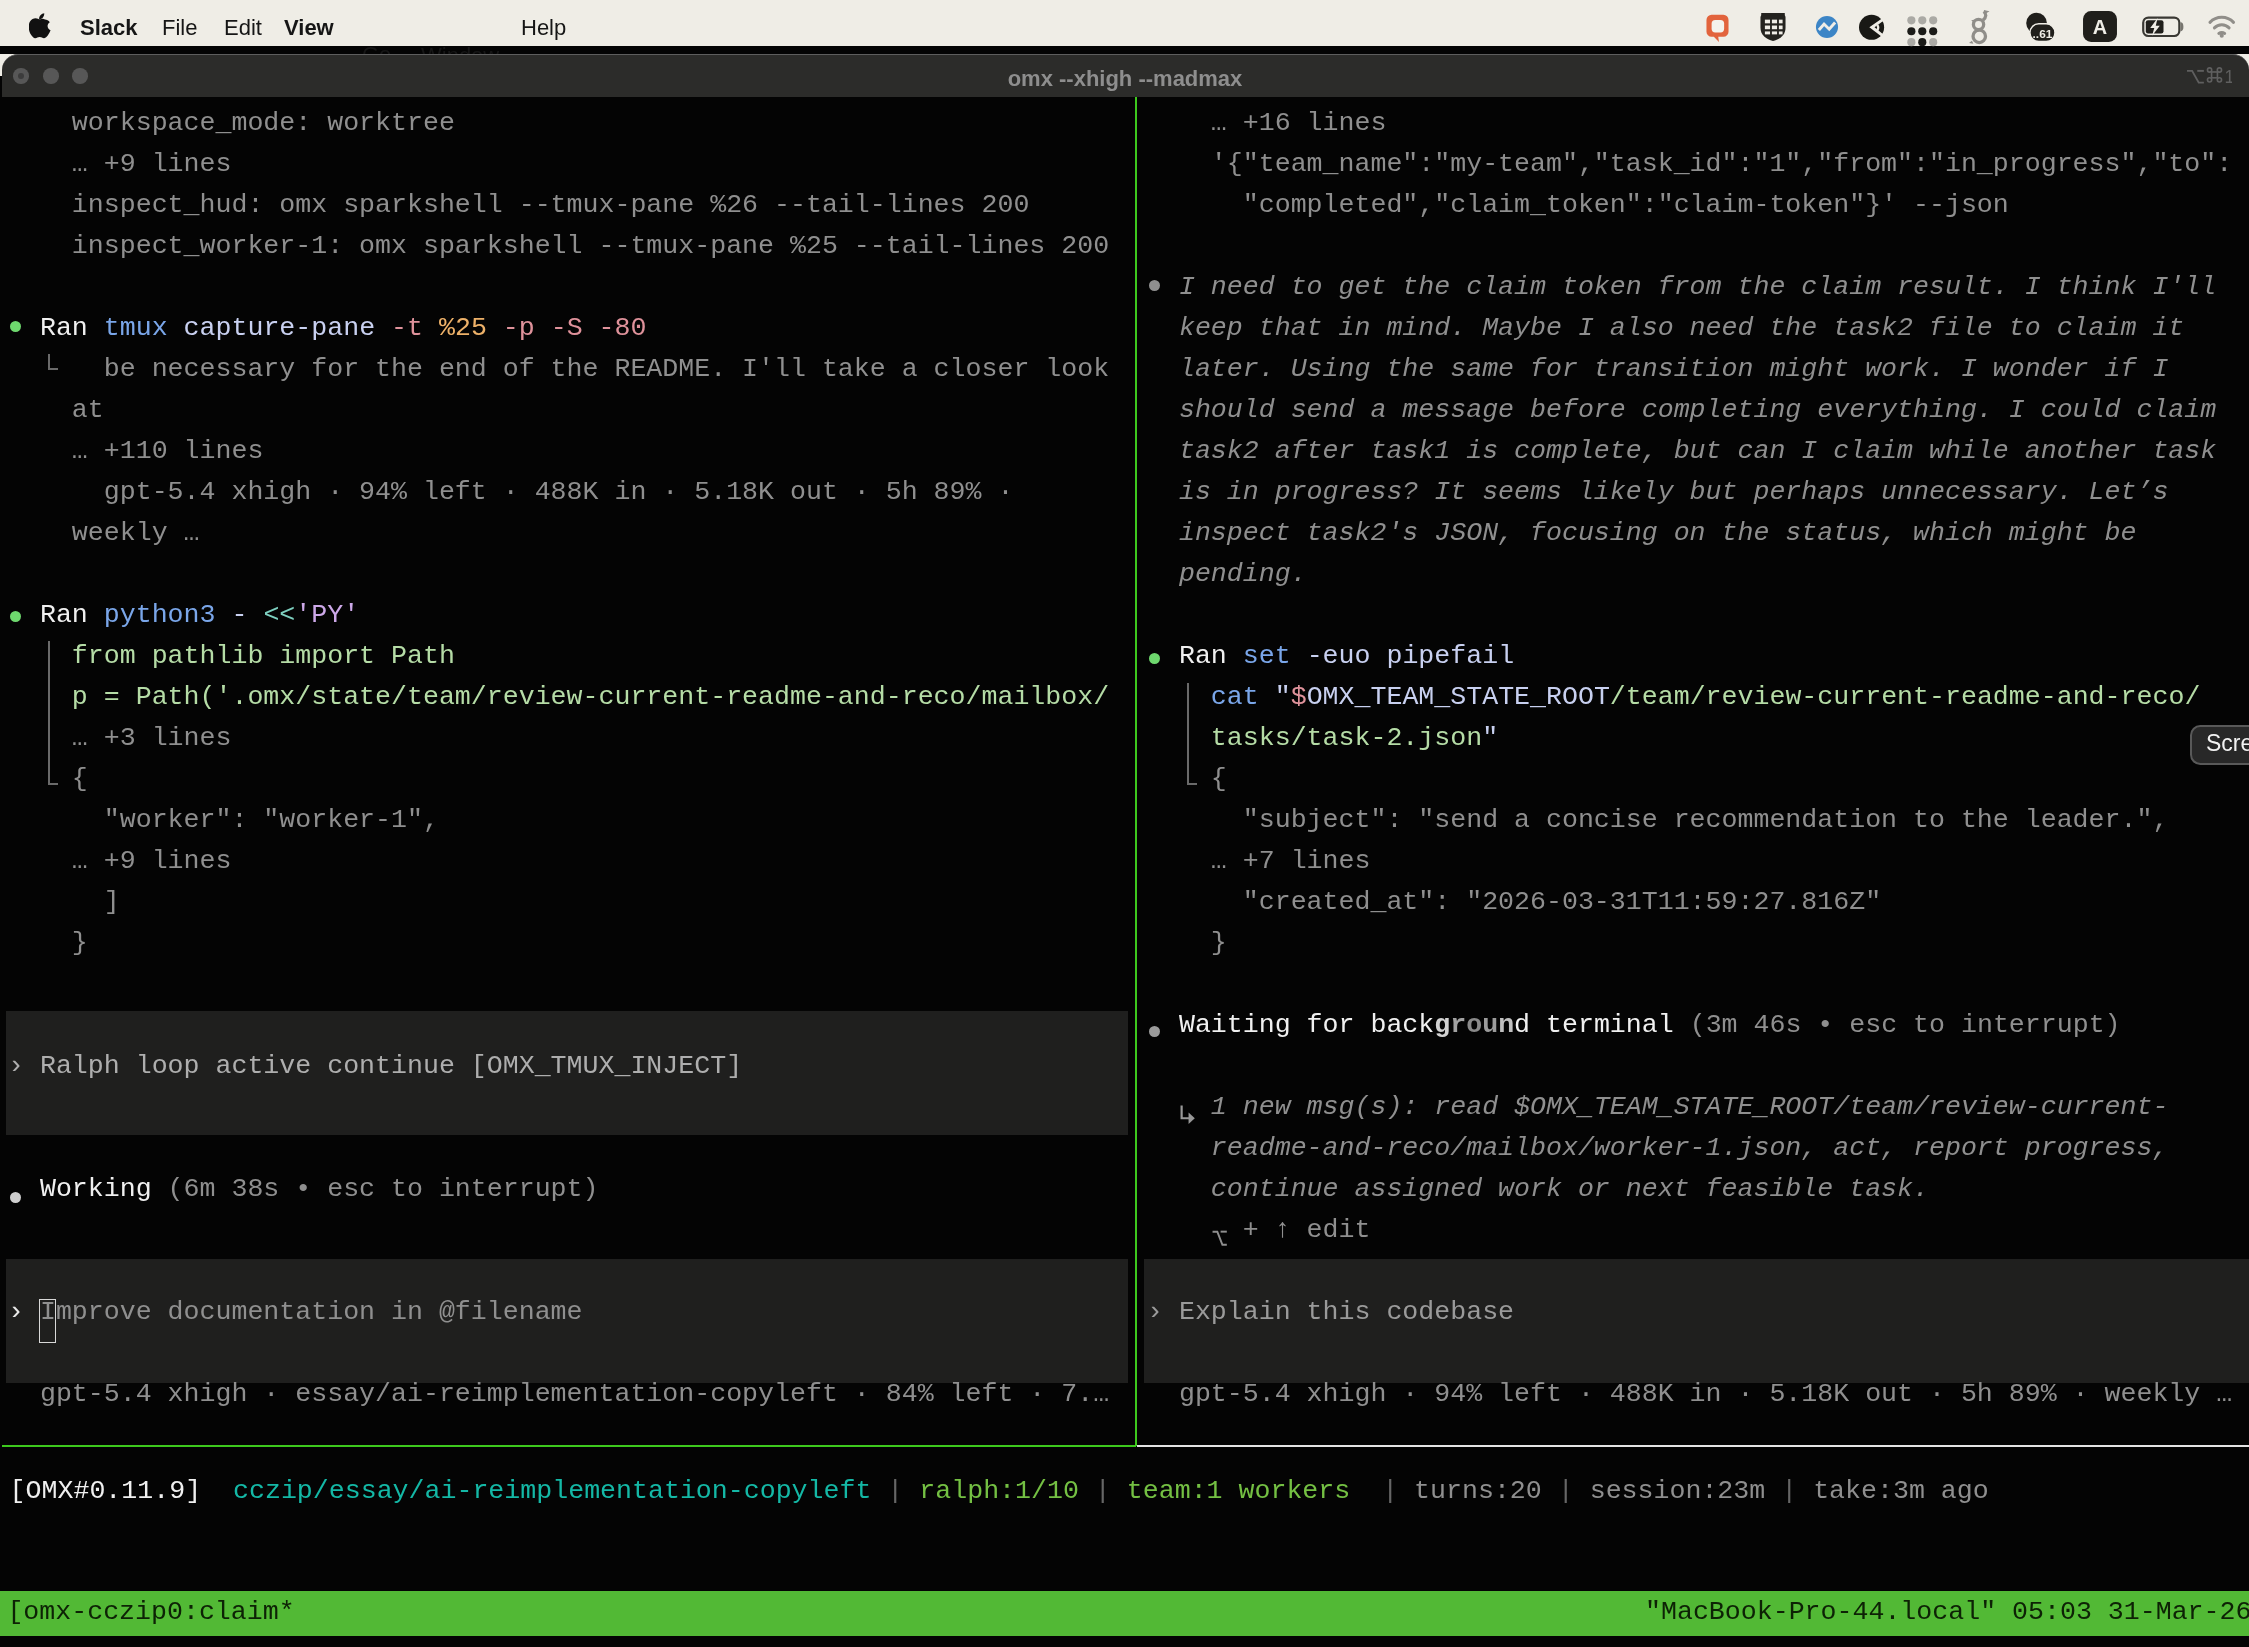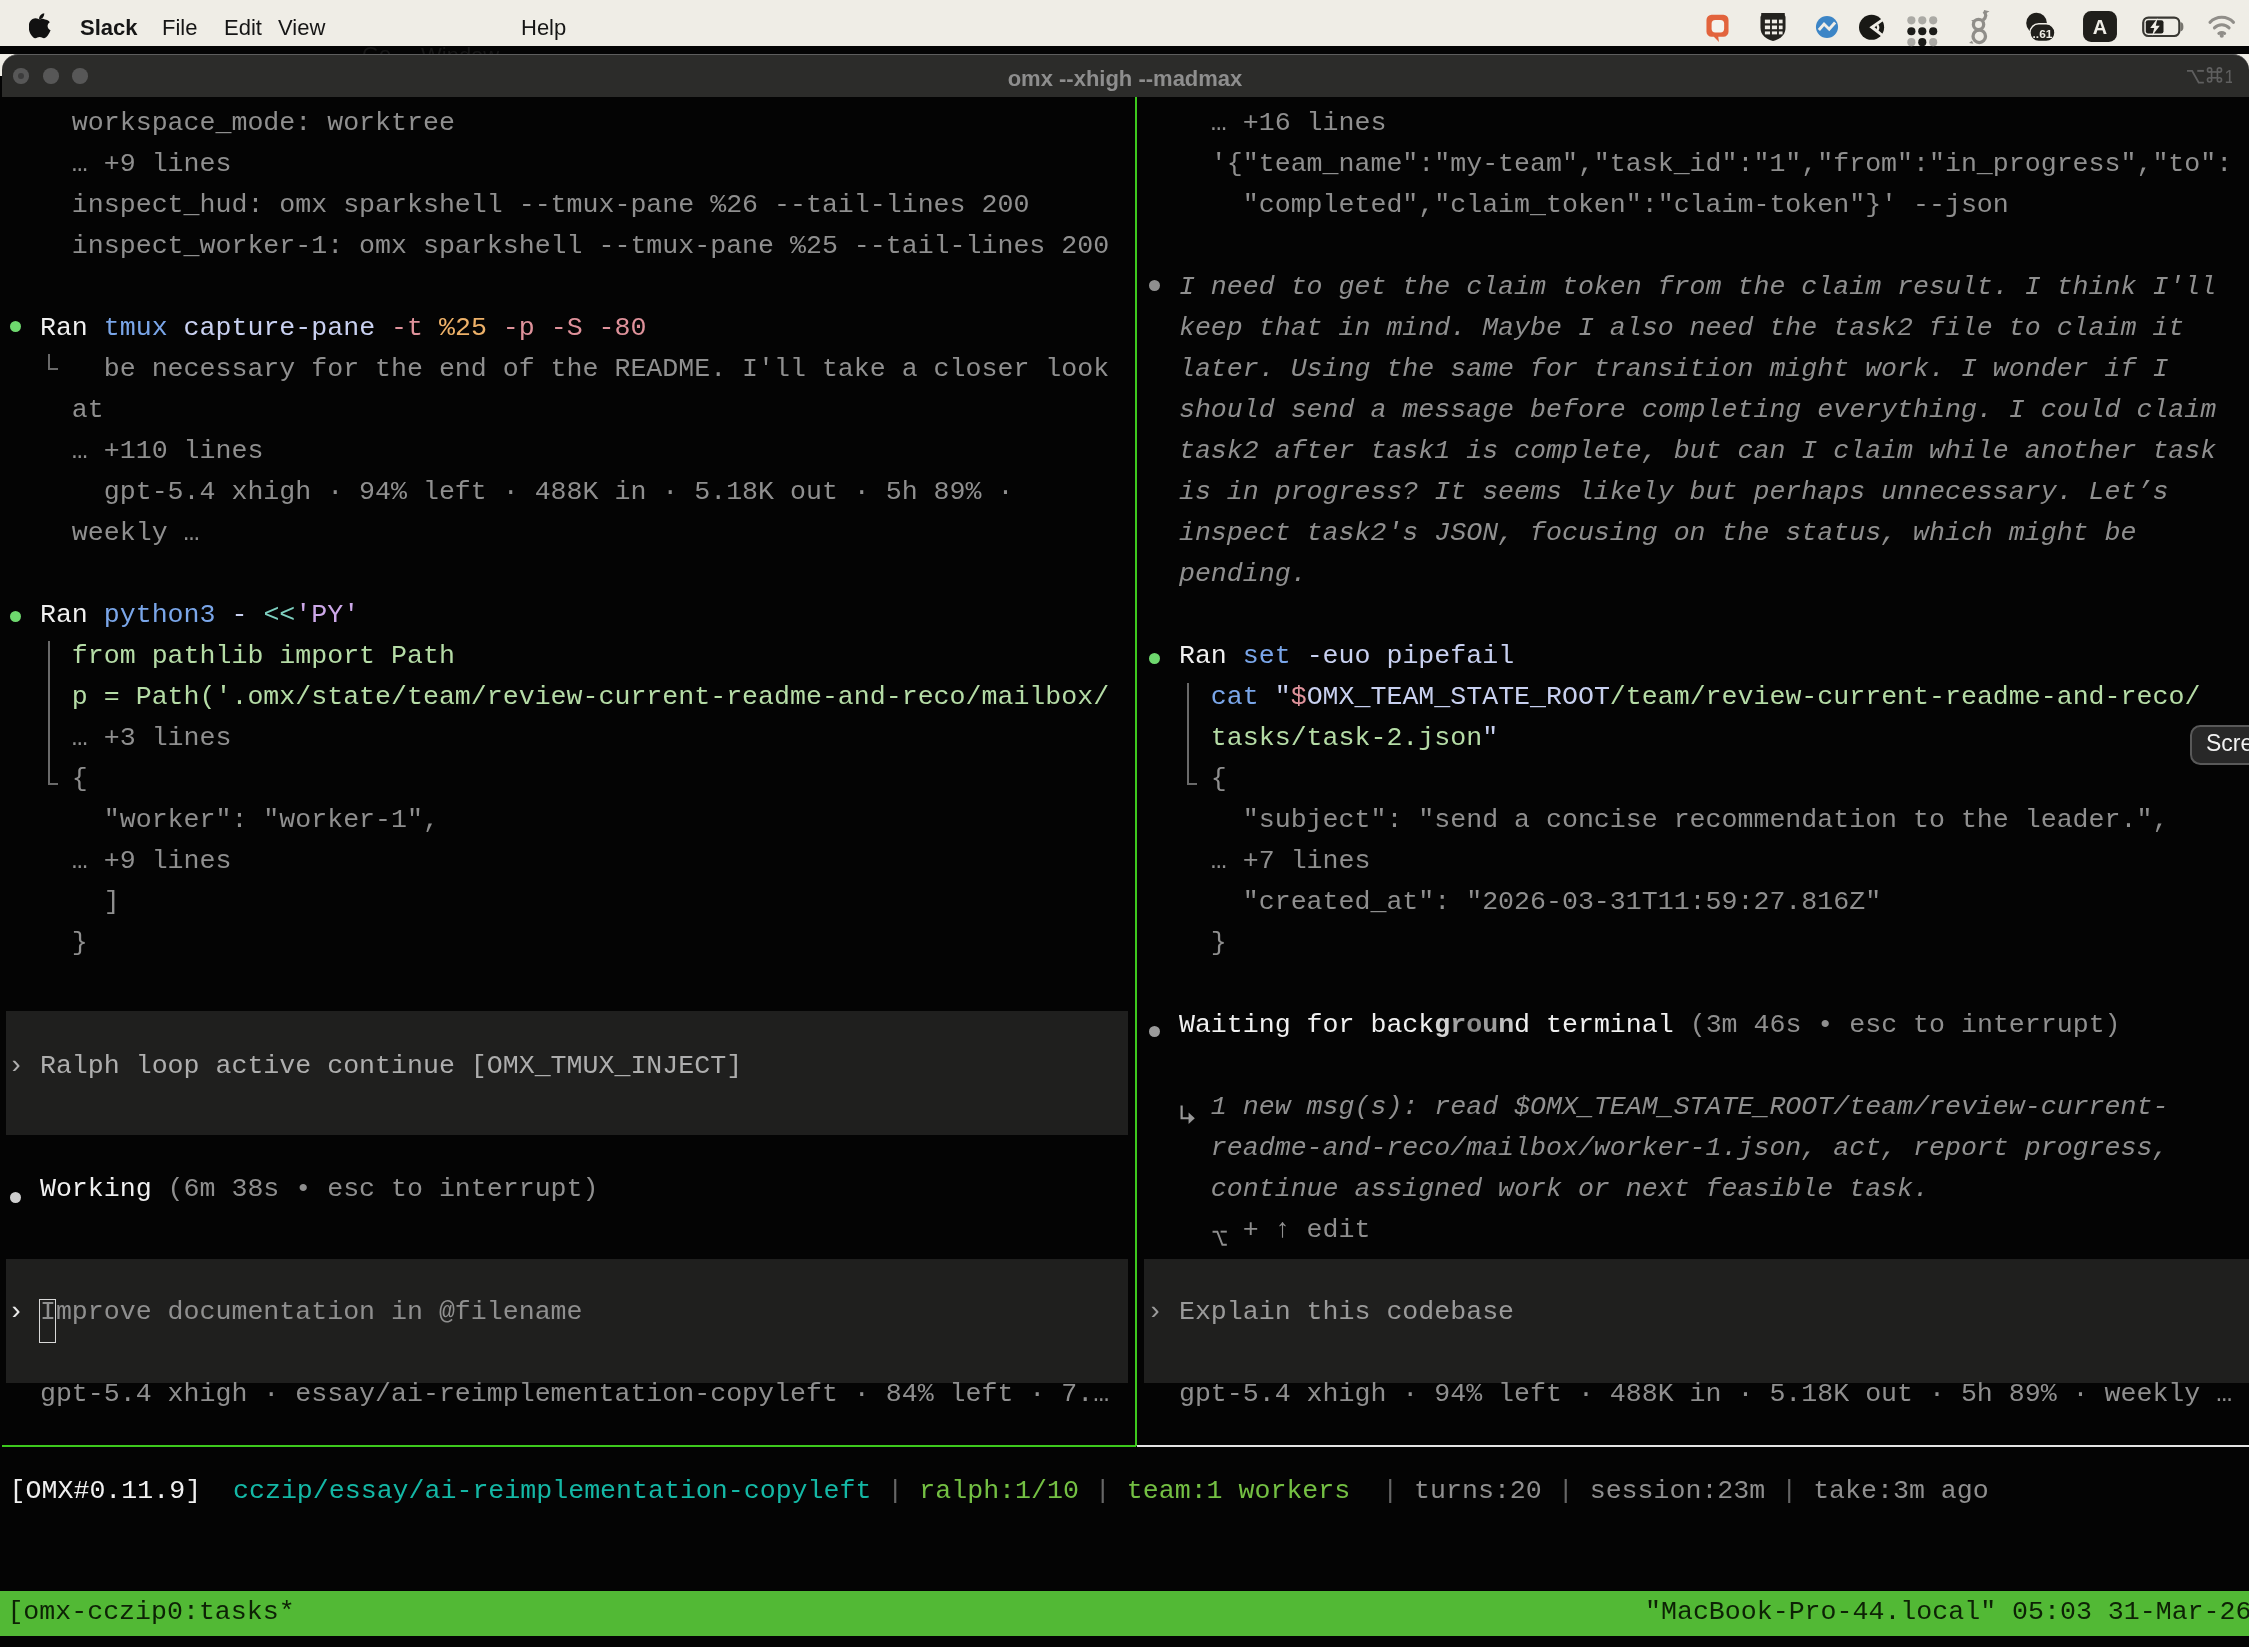--- a/index.html
+++ b/index.html
@@ -37,21 +37,21 @@
 </style></head>
 <body>
 <div id="menubar">
     <svg class="abs" style="left:29px;top:12.5px" width="22" height="28" viewBox="0 0 15 19">
 <path fill="#111" d="M10.4 0.2 C10.5 1.2 10.1 2.2 9.5 2.95 C8.85 3.7 7.85 4.25 6.9 4.18 C6.78 3.2 7.25 2.2 7.83 1.55 C8.48 0.8 9.55 0.25 10.4 0.2 Z"></path>
 <path fill="#111" d="M10.9 4.4 C12.1 4.4 13.4 5.05 14.2 6.2 C11.9 7.5 12.3 10.8 14.7 11.75 C14.3 12.85 13.8 13.9 13.1 14.85 C12.3 16 11.5 17.1 10.3 17.12 C9.1 17.15 8.7 16.4 7.3 16.4 C5.9 16.4 5.45 17.1 4.3 17.15 C3.1 17.2 2.2 15.95 1.4 14.8 C-0.25 12.4 -0.9 8.05 0.8 5.55 C1.65 4.3 3.05 3.5 4.5 3.5 C5.65 3.48 6.7 4.28 7.4 4.28 C8.1 4.28 9.4 3.3 10.9 4.4 Z"></path>
     </svg>
     <div class="mitem" style="left:80px;font-weight:bold;">Slack</div>
     <div class="mitem" style="left:162px;">File</div>
     <div class="mitem" style="left:224px;">Edit</div>
-    <div class="mitem" style="left:278px;">View</div>
+    <div class="mitem" style="left:284px;font-weight:bold;">View</div>
     <div class="mitem" style="left:362px;margin-top:27px;">Go</div>
     <div class="mitem" style="left:421px;margin-top:28px;">Window</div>
     <div class="mitem" style="left:521px;">Help</div>
     <svg class="abs" style="left:1705px;top:14px" width="25" height="29.5" viewBox="0 0 34 40">
 <path fill="#e2633c" d="M2 8 a7 7 0 0 1 7-7 h16 a7 7 0 0 1 7 7 v16 a7 7 0 0 1-7 7 h-7 l1 7 -7-7 h-3 a7 7 0 0 1-7-7 z"></path>
 <rect x="9" y="8" width="17" height="17" rx="5" fill="#f4f2ec"></rect>
     </svg>
     <svg class="abs" style="left:1759px;top:12.5px" width="28" height="29.5" viewBox="0 0 38 40">
 <path fill="#24231f" d="M6 2 h26 a4 4 0 0 1 4 4 v14 c0 10-8 16-17 18 C10 36 2 30 2 20 V6 a4 4 0 0 1 4-4 z"></path>
 <rect x="3" y="0" width="32" height="3.5" fill="#24231f"></rect>
@@ -208,21 +208,21 @@
 
 <i class="g2">›</i> <i class="g2">Explain this codebase</i>
 
 <i class="g">  gpt-5.4 xhigh · 94% left · 488K in · 5.18K out · 5h 89% · weekly …</i></pre>
 <div class="abs" style="left:1135px;top:97px;width:1.5px;height:1349px;background:#3dc81d"></div>
 <div class="abs" style="left:1.5px;top:1445px;width:1134px;height:1.5px;background:#3dc81d"></div>
 <div class="abs" style="left:1137px;top:1445px;width:1113px;height:1.5px;background:#e3e3e3"></div>
 <div class="abs" style="left:39px;top:1299px;width:17px;height:44px;border:1.8px solid #d8d8d8"></div>
 <pre id="statusline"><i class="w">[OMX#0.11.9]</i>  <i class="cyan">cczip/essay/ai-reimplementation-copyleft</i> <i class="dim">|</i> <i class="sg">ralph:1/10</i> <i class="dim">|</i> <i class="sg">team:1 workers</i>  <i class="dim">|</i> <i class="sgr">turns:20</i> <i class="dim">|</i> <i class="sgr">session:23m</i> <i class="dim">|</i> <i class="sgr">take:3m ago</i></pre>
 <div id="tmuxbar"></div>
-<pre style="left:7.4px;top:1592px;color:#0d2205">[omx-cczip0:tasks*</pre>
+<pre style="left:7.4px;top:1592px;color:#0d2205">[omx-cczip0:claim*</pre>
 <pre style="left:1645px;top:1592px;color:#0d2205">"MacBook-Pro-44.local" 05:03 31-Mar-26</pre>
 
 <div class="abs" style="left:48px;top:354px;width:1.5px;height:16px;background:#6a6a6a"></div>
 <div class="abs" style="left:48px;top:368px;width:9.6px;height:1.5px;background:#6a6a6a"></div>
 <div class="abs" style="left:48px;top:641px;width:1.5px;height:143px;background:#6a6a6a"></div>
 <div class="abs" style="left:48px;top:783px;width:9.6px;height:1.5px;background:#6a6a6a"></div>
 <div class="abs" style="left:1187px;top:683px;width:1.5px;height:102px;background:#6a6a6a"></div>
 <div class="abs" style="left:1187px;top:783px;width:9.6px;height:1.5px;background:#6a6a6a"></div>
 
 <div class="bu" style="left:10.3px;top:321px;background:#6ed86e"></div>

